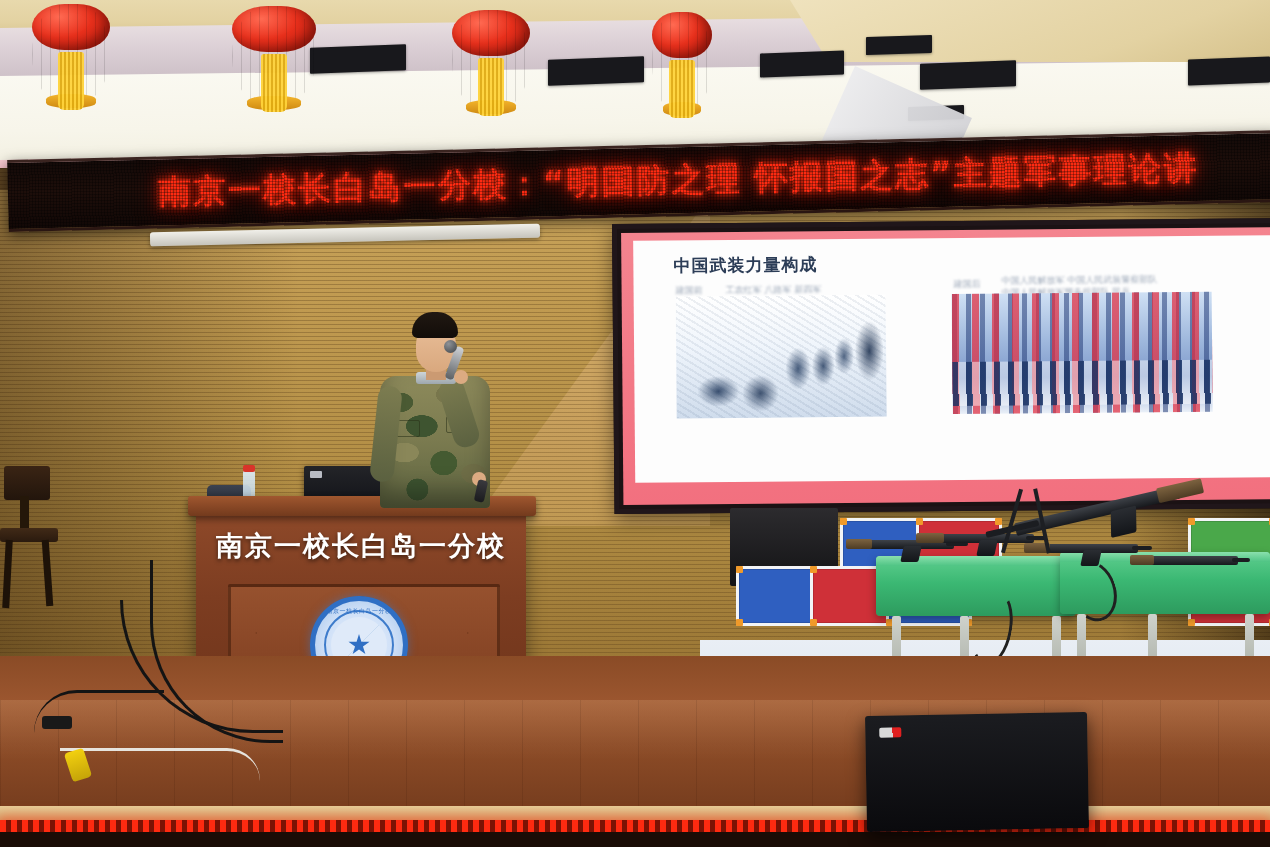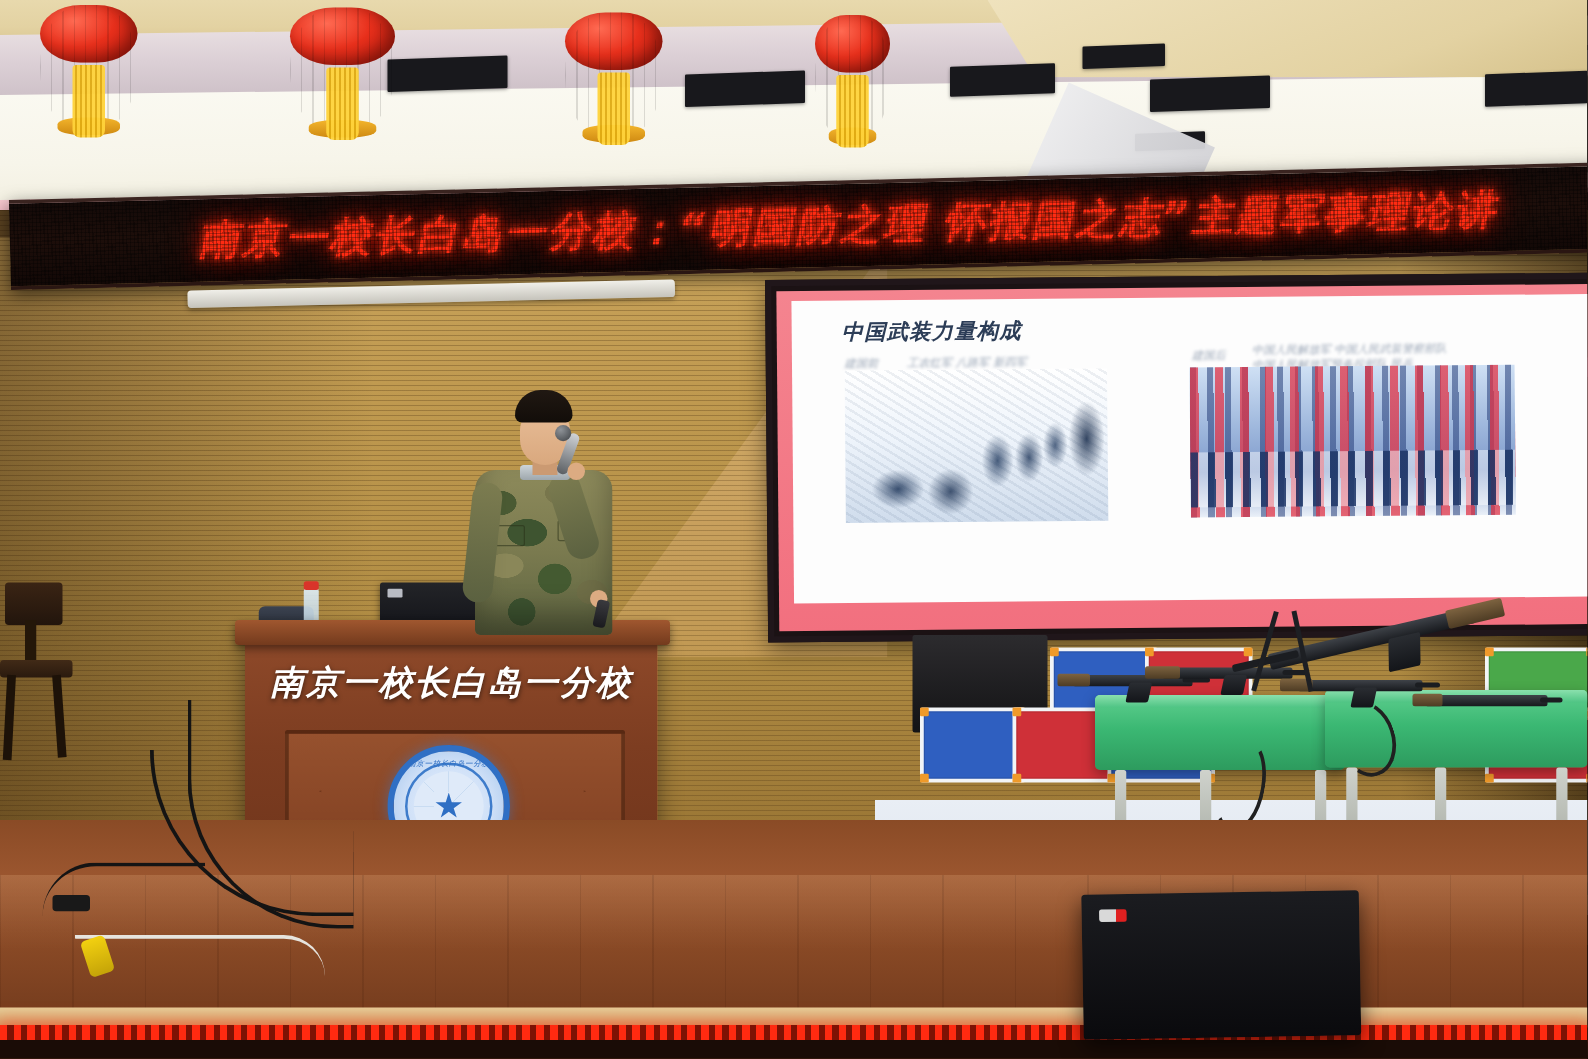--- a/index.html
+++ b/index.html
@@ -1,17 +1,17 @@
 <!DOCTYPE html>
 <html><head>
 <meta charset="utf-8">
 <style>
   html,body{margin:0;padding:0;background:#000;}
   body{font-family:"Liberation Sans","DejaVu Sans",sans-serif;}
-  #scene{position:relative;width:1270px;height:847px;overflow:hidden;background:#2b1a12;font-style:italic;}
+  #scene{position:relative;width:1270px;height:847px;overflow:hidden;background:#2b1a12;}
   .abs{position:absolute;}
 
   
   #ceiling-slab{left:0;top:0;width:1270px;height:36px;
     background:linear-gradient(180deg,#e8d9ad 0%,#e3d2a2 60%,#d9c692 100%);}
   #ceiling-slab-right{left:790px;top:0;width:480px;height:62px;
     background:linear-gradient(160deg,#efe2bd 0%,#e3d2a2 70%,#d6c28c 100%);
     clip-path:polygon(0 0,100% 0,100% 100%,8% 100%);}
   #ceiling-beam{left:0;top:28px;width:1270px;height:48px;
     background:linear-gradient(180deg,#e7dde0 0%,#dcd0d6 45%,#cfc2c9 100%);

